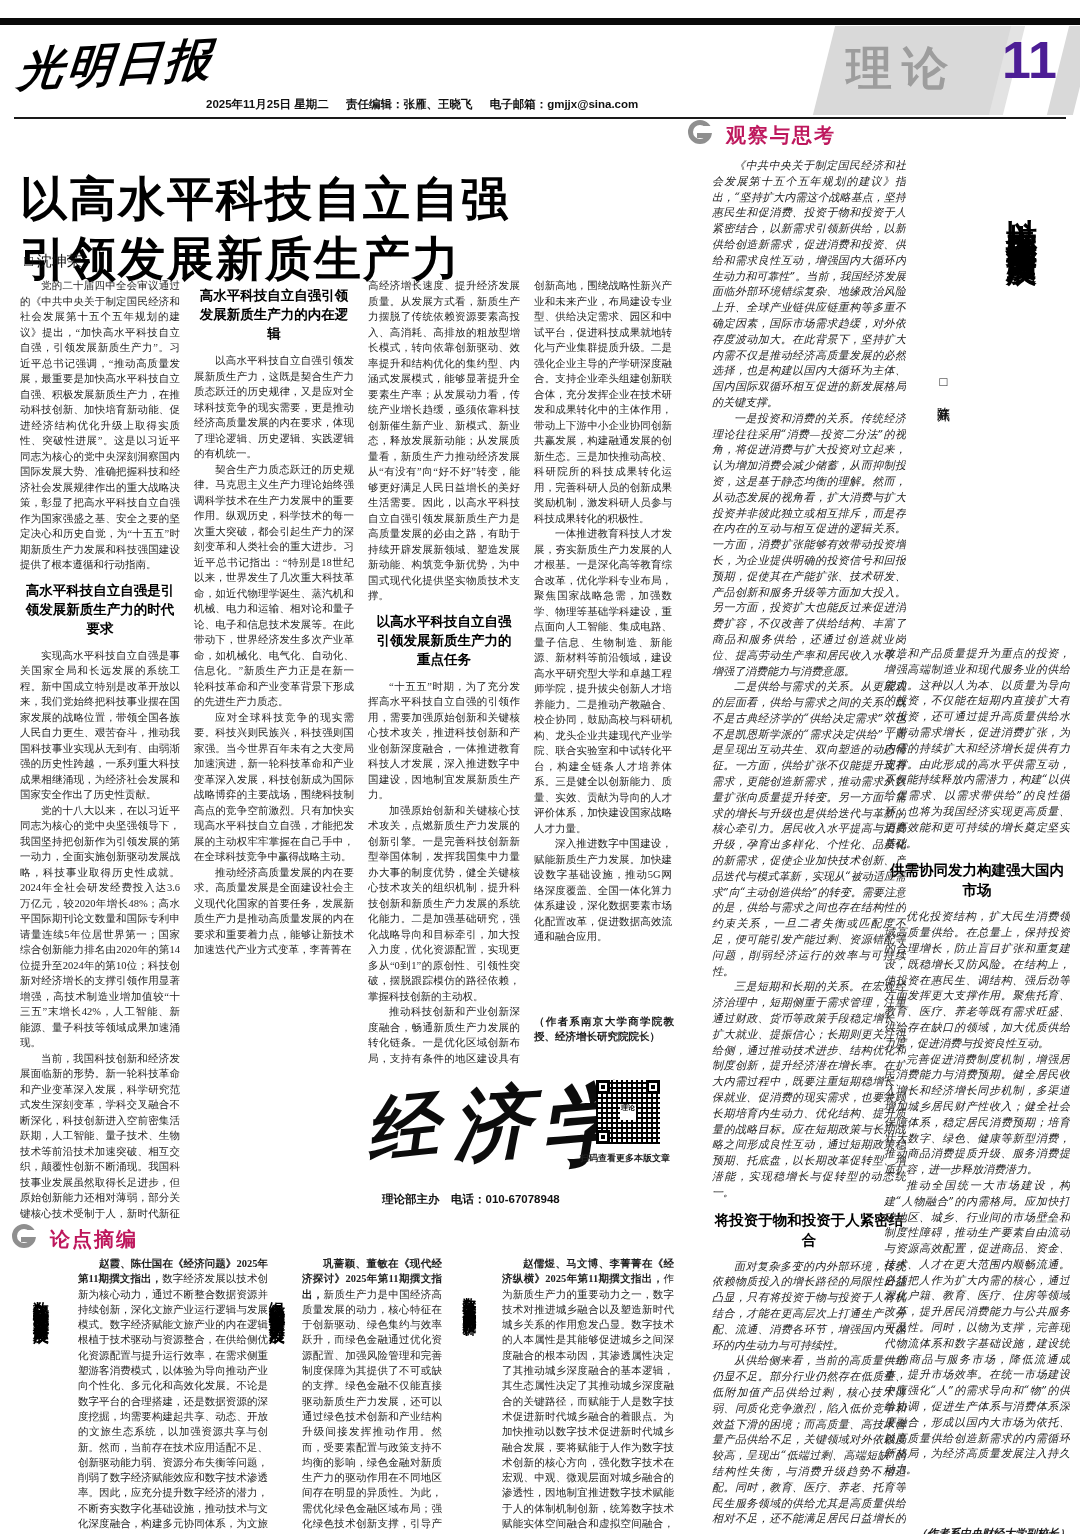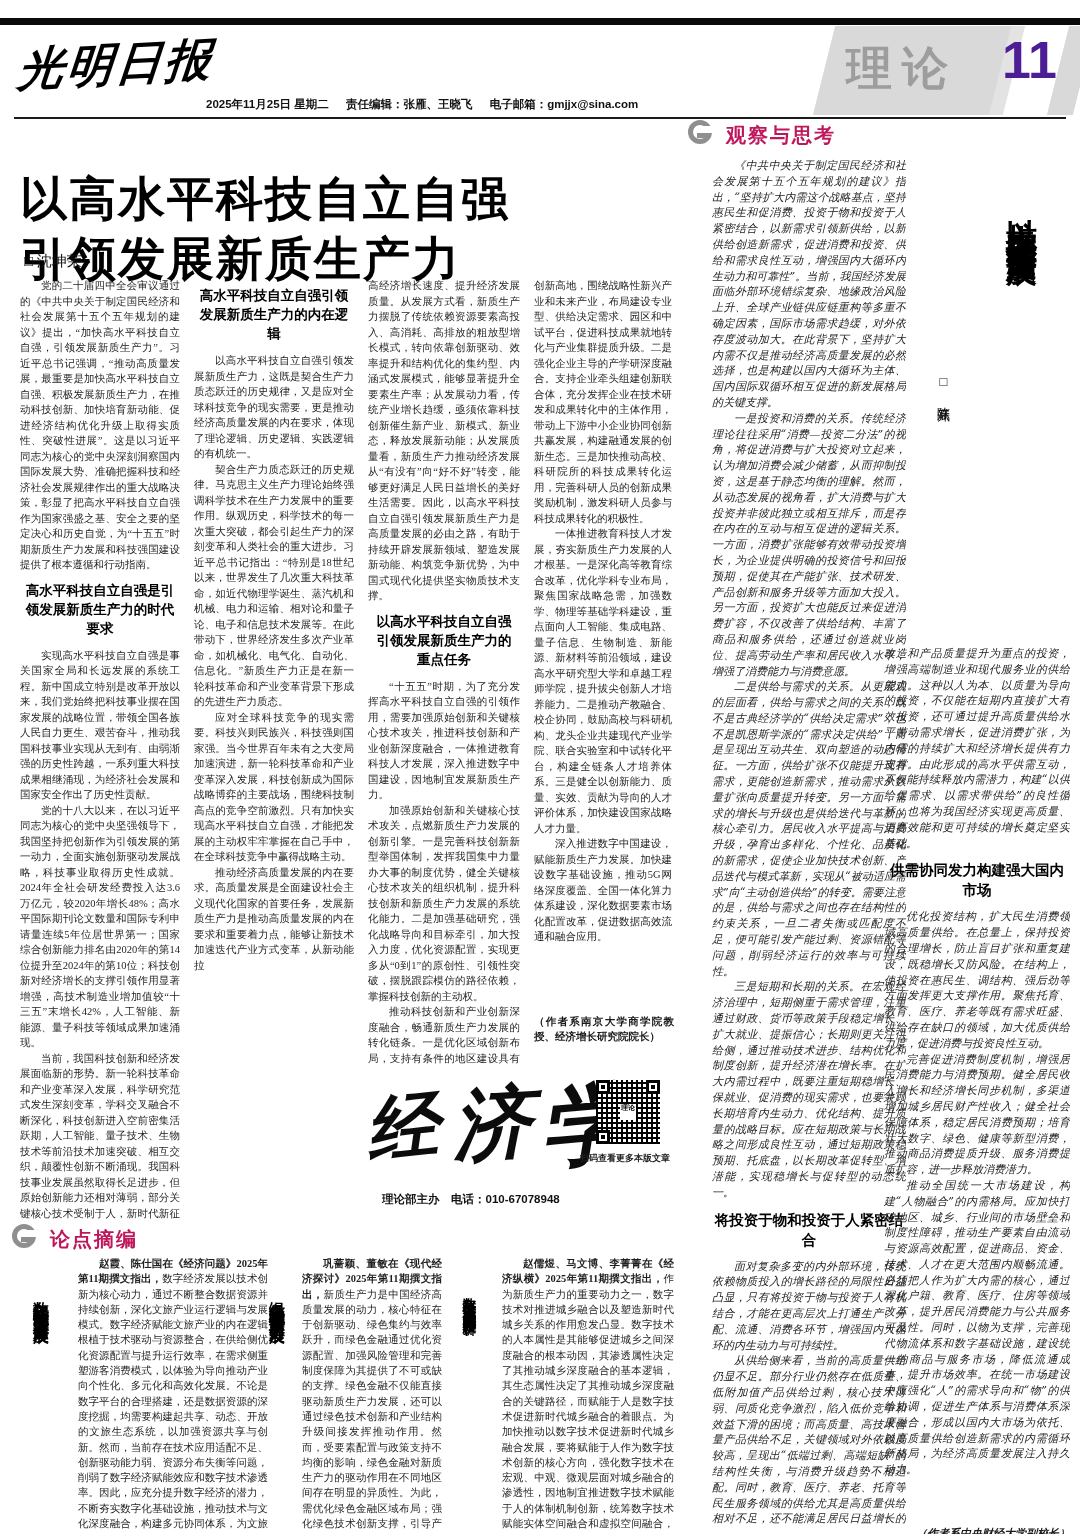--- a/index.html
+++ b/index.html
@@ -129,21 +129,21 @@
   <p>实现高水平科技自立自强是事关国家全局和长远发展的系统工程。新中国成立特别是改革开放以来，我们党始终把科技事业摆在国家发展的战略位置，带领全国各族人民自力更生、艰苦奋斗，推动我国科技事业实现从无到有、由弱渐强的历史性跨越，一系列重大科技成果相继涌现，为经济社会发展和国家安全作出了历史性贡献。</p>
   <p>党的十八大以来，在以习近平同志为核心的党中央坚强领导下，我国坚持把创新作为引领发展的第一动力，全面实施创新驱动发展战略，科技事业取得历史性成就。2024年全社会研发经费投入达3.6万亿元，较2020年增长48%；高水平国际期刊论文数量和国际专利申请量连续5年位居世界第一；国家综合创新能力排名由2020年的第14位提升至2024年的第10位；科技创新对经济增长的支撑引领作用显著增强，高技术制造业增加值较“十三五”末增长42%，人工智能、新能源、量子科技等领域成果加速涌现。</p>
   <p>当前，我国科技创新和经济发展面临新的形势。新一轮科技革命和产业变革深入发展，科学研究范式发生深刻变革，学科交叉融合不断深化，科技创新进入空前密集活跃期，人工智能、量子技术、生物技术等前沿技术加速突破、相互交织，颠覆性创新不断涌现。我国科技事业发展虽然取得长足进步，但原始创新能力还相对薄弱，部分关键核心技术受制于人，新时代新征程加快发展新质生产力，必须进一步加大科技创新力度，全面increase国自主创新能力，加快发展新质生产力。</p>
 </div>
 
 <div class="col c2">
   <div class="subhead-main">高水平科技自立自强引领发展新质生产力的内在逻辑</div>
   <p>以高水平科技自立自强引领发展新质生产力，这既是契合生产力质态跃迁的历史规律，又是应对全球科技竞争的现实需要，更是推动经济高质量发展的内在要求，体现了理论逻辑、历史逻辑、实践逻辑的有机统一。</p>
   <p>契合生产力质态跃迁的历史规律。马克思主义生产力理论始终强调科学技术在生产力发展中的重要作用。纵观历史，科学技术的每一次重大突破，都会引起生产力的深刻变革和人类社会的重大进步。习近平总书记指出：“特别是18世纪以来，世界发生了几次重大科技革命，如近代物理学诞生、蒸汽机和机械、电力和运输、相对论和量子论、电子和信息技术发展等。在此带动下，世界经济发生多次产业革命，如机械化、电气化、自动化、信息化。”新质生产力正是在新一轮科技革命和产业变革背景下形成的先进生产力质态。</p>
   <p>应对全球科技竞争的现实需要。科技兴则民族兴，科技强则国家强。当今世界百年未有之大变局加速演进，新一轮科技革命和产业变革深入发展，科技创新成为国际战略博弈的主要战场，围绕科技制高点的竞争空前激烈。只有加快实现高水平科技自立自强，才能把发展的主动权牢牢掌握在自己手中，在全球科技竞争中赢得战略主动。</p>
-  <p>推动经济高质量发展的内在要求。高质量发展是全面建设社会主义现代化国家的首要任务，发展新质生产力是推动高质量发展的内在要求和重要着力点，能够让新技术加速迭代产业方式变革，从新动能拉</p>
+  <p>推动经济高质量发展的内在要求。高质量发展是全面建设社会主义现代化国家的首要任务，发展新质生产力是推动高质量发展的内在要求和重要着力点，能够让新技术加速迭代产业方式变革，李菁菁在</p>
 </div>
 
 <div class="col c3">
   <p style="text-indent:0">高经济增长速度、提升经济发展质量。从发展方式看，新质生产力摆脱了传统依赖资源要素高投入、高消耗、高排放的粗放型增长模式，转向依靠创新驱动、效率提升和结构优化的集约型、内涵式发展模式，能够显著提升全要素生产率；从发展动力看，传统产业增长趋缓，亟须依靠科技创新催生新产业、新模式、新业态，释放发展新动能；从发展质量看，新质生产力推动经济发展从“有没有”向“好不好”转变，能够更好满足人民日益增长的美好生活需要。因此，以高水平科技自立自强引领发展新质生产力是高质量发展的必由之路，有助于持续开辟发展新领域、塑造发展新动能、构筑竞争新优势，为中国式现代化提供坚实物质技术支撑。</p>
   <div class="subhead-main">以高水平科技自立自强引领发展新质生产力的重点任务</div>
   <p>“十五五”时期，为了充分发挥高水平科技自立自强的引领作用，需要加强原始创新和关键核心技术攻关，推进科技创新和产业创新深度融合，一体推进教育科技人才发展，深入推进数字中国建设，因地制宜发展新质生产力。</p>
   <p>加强原始创新和关键核心技术攻关，点燃新质生产力发展的创新引擎。一是完善科技创新新型举国体制，发挥我国集中力量办大事的制度优势，健全关键核心技术攻关的组织机制，提升科技创新和新质生产力发展的系统化能力。二是加强基础研究，强化战略导向和目标牵引，加大投入力度，优化资源配置，实现更多从“0到1”的原创性、引领性突破，摆脱跟踪模仿的路径依赖，掌握科技创新的主动权。</p>
   <p>推动科技创新和产业创新深度融合，畅通新质生产力发展的转化链条。一是优化区域创新布局，支持有条件的地区建设具有全球影响力的科技</p>
 </div>
 

